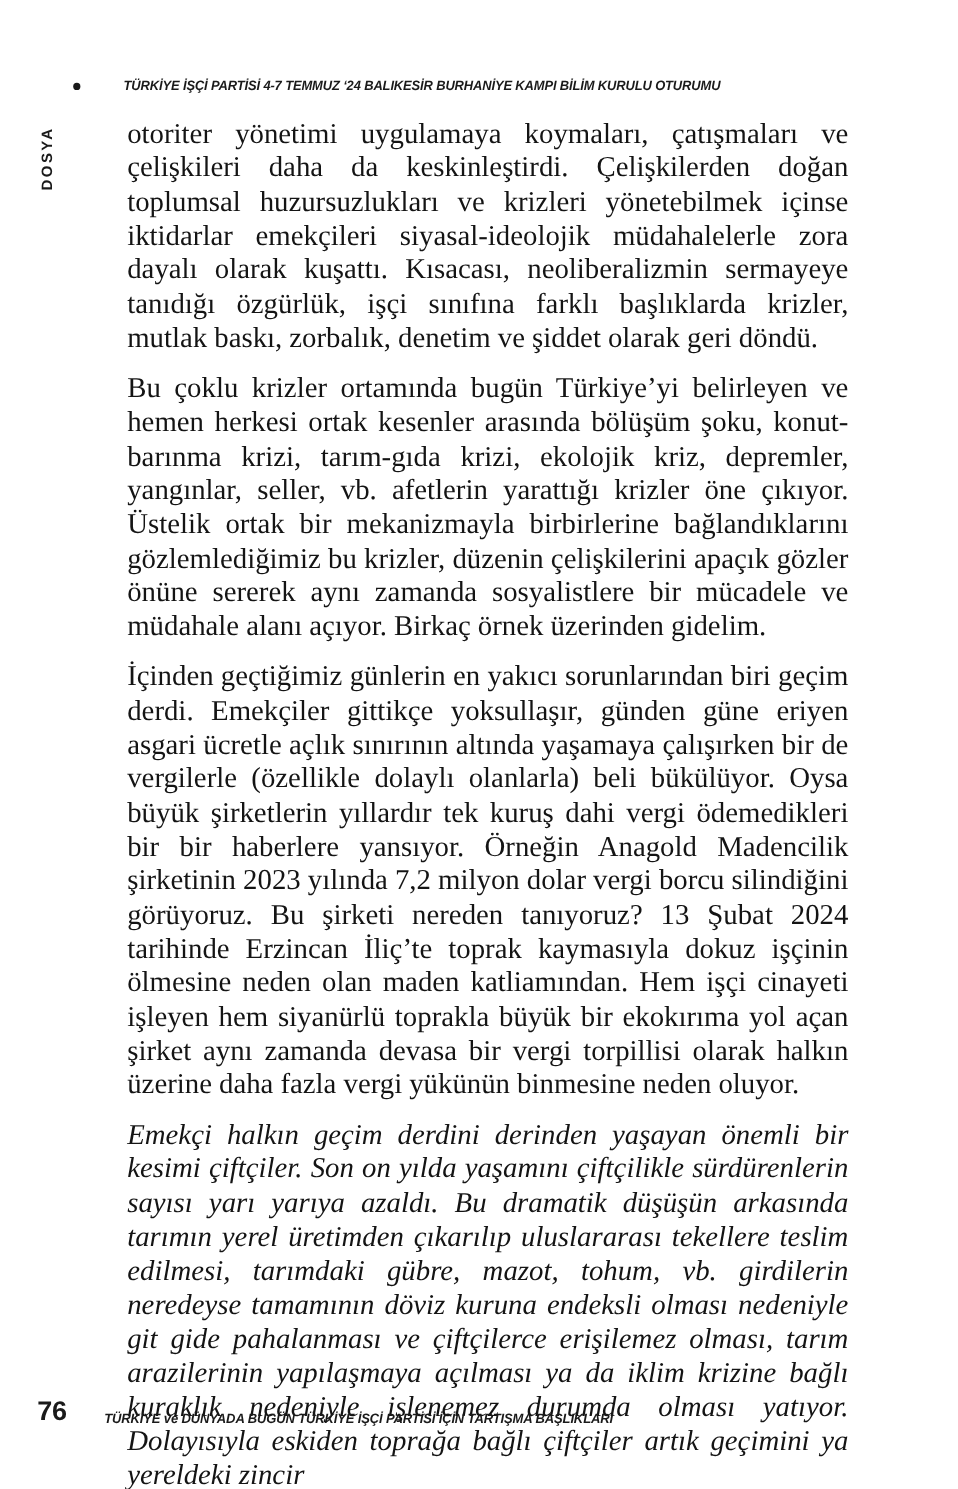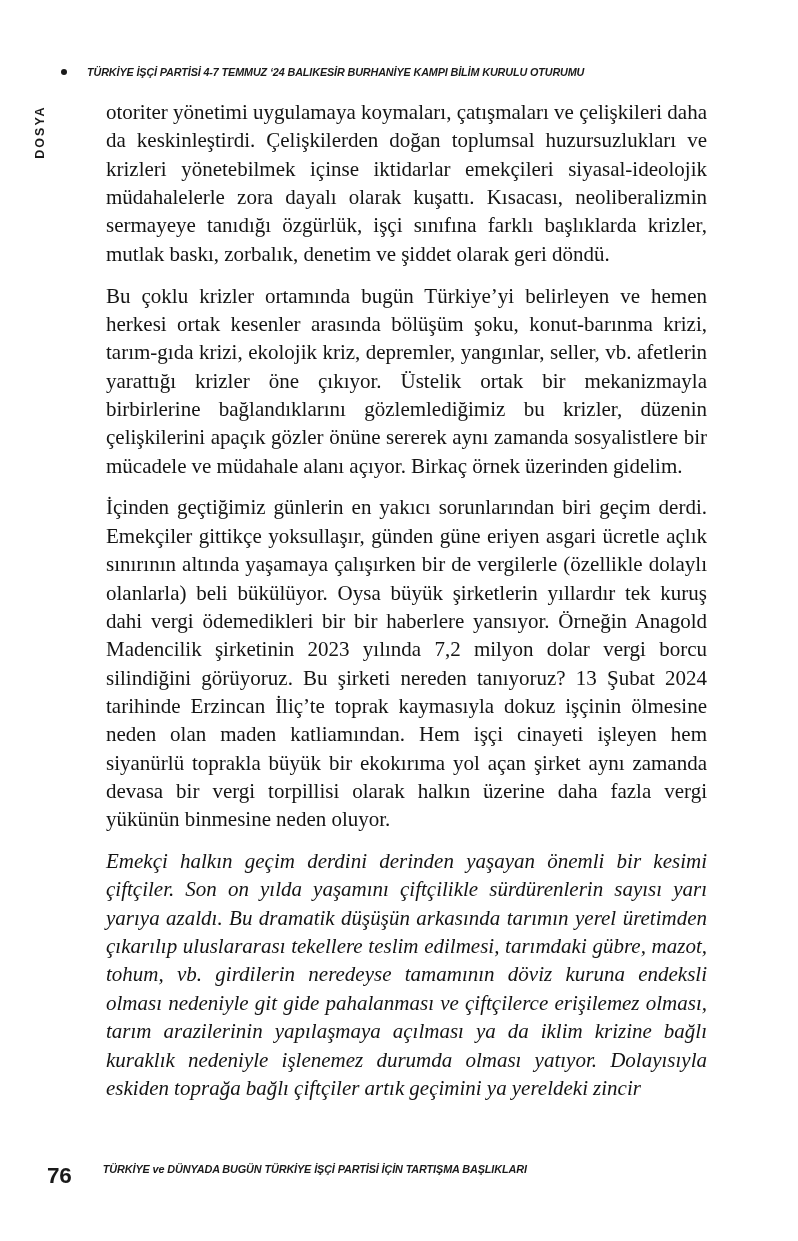--- a/index.html
+++ b/index.html
@@ -22,21 +22,21 @@
 
   
   .running-head {
     position: absolute;
     left: 61px;
     top: 61px;
     width: 660px;
     height: 22px;
     display: flex;
     align-items: center;
-    gap: 0;
+    gap: 16px;
   }
 
   .running-head-bullet {
     width: 6px;
     height: 6px;
     border-radius: 50%;
     background: #1a1a1a;
     flex: 0 0 auto;
     margin-right: 20px;
   }
@@ -80,43 +80,43 @@
   .text-column {
     position: absolute;
     left: 106px;
     top: 98px;
     width: 601px;
   }
 
   .body-par {
     margin: 0 0 13.5px 0;
     font-family: "Liberation Serif", "DejaVu Serif", serif;
-    font-size: 21px;
+    font-size: 24px;
     line-height: 28.35px;
     text-align: justify;
     text-justify: inter-word;
     color: #141414;
     hyphens: manual;
     word-spacing: -0.1px;
   }
 
   .body-par:last-child {
     margin-bottom: 0;
   }
 
   
   .body-par.ragged-last { text-align-last: left; font-style: italic; }
 
   
   .footer {
     position: absolute;
-    left: 47px;
+    left: 31px;
     bottom: 52px;
     display: flex;
-    align-items: flex-start;
+    align-items: flex-end;
   }
 
   .footer-page-number {
     font-family: "Liberation Sans", "DejaVu Sans", sans-serif;
     font-weight: 700;
     font-size: 22.5px;
     color: #1a1a1a;
     letter-spacing: -0.2px;
     width: 47px;
     flex: 0 0 auto;

